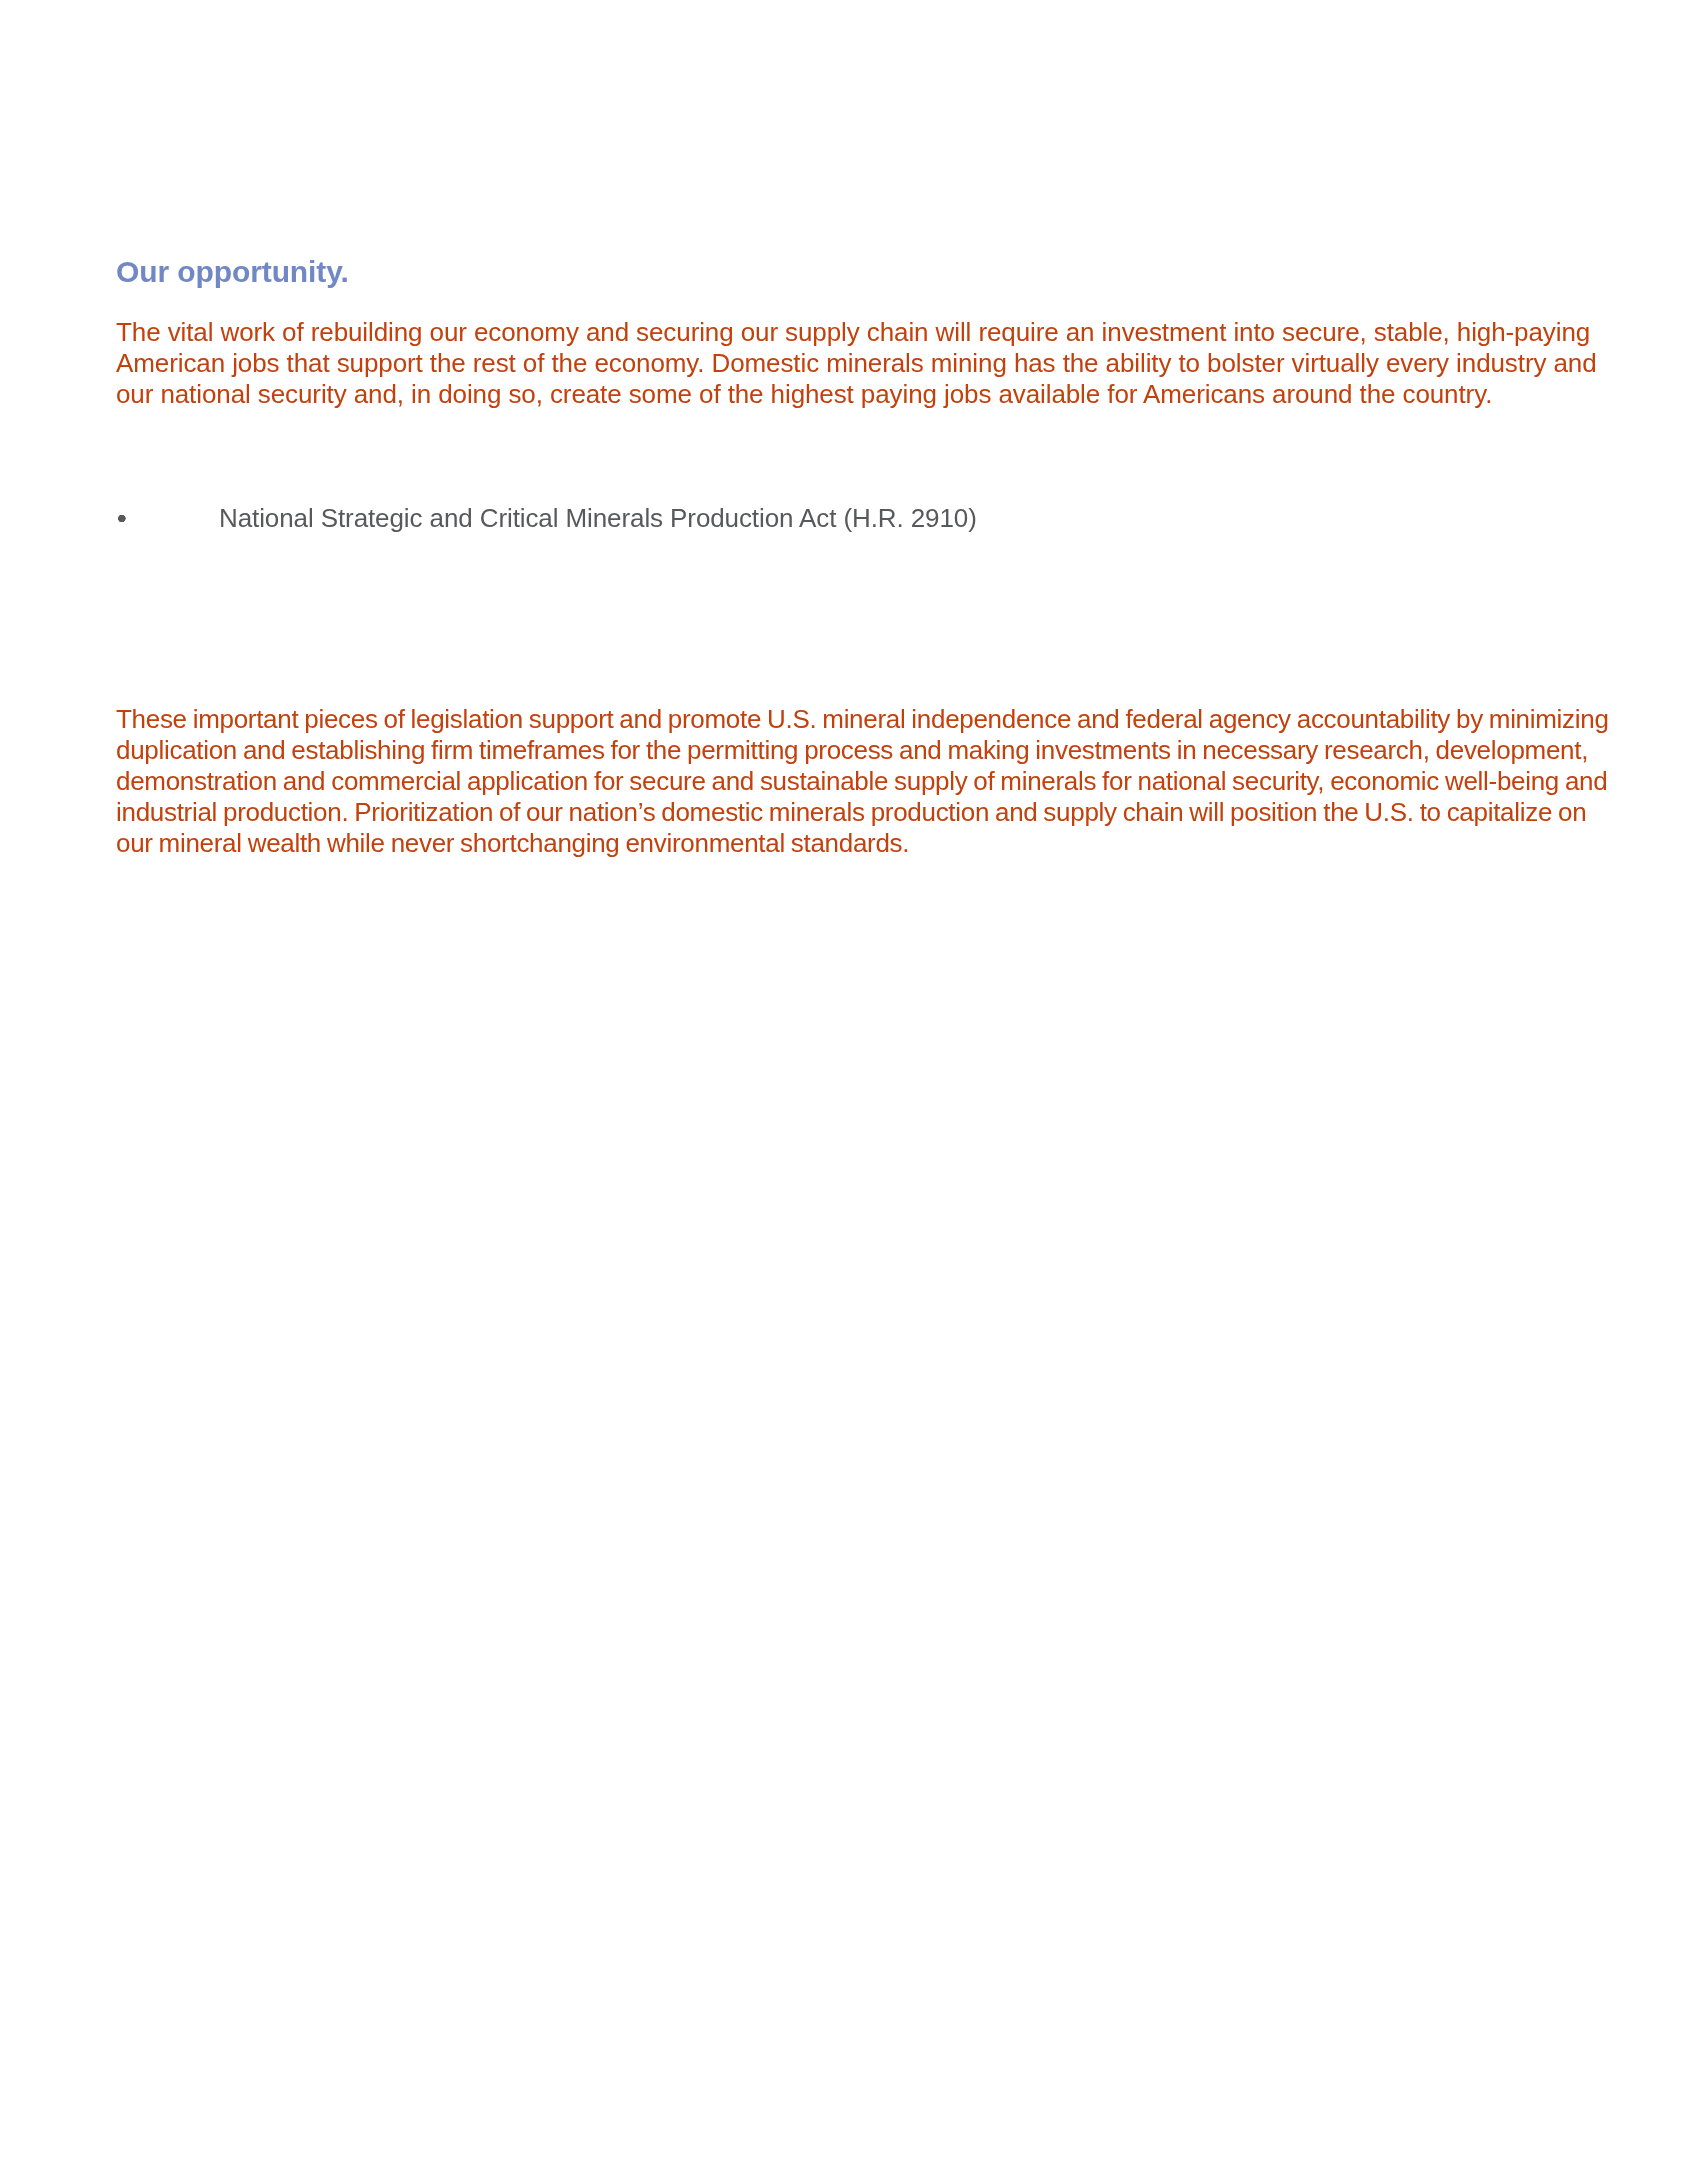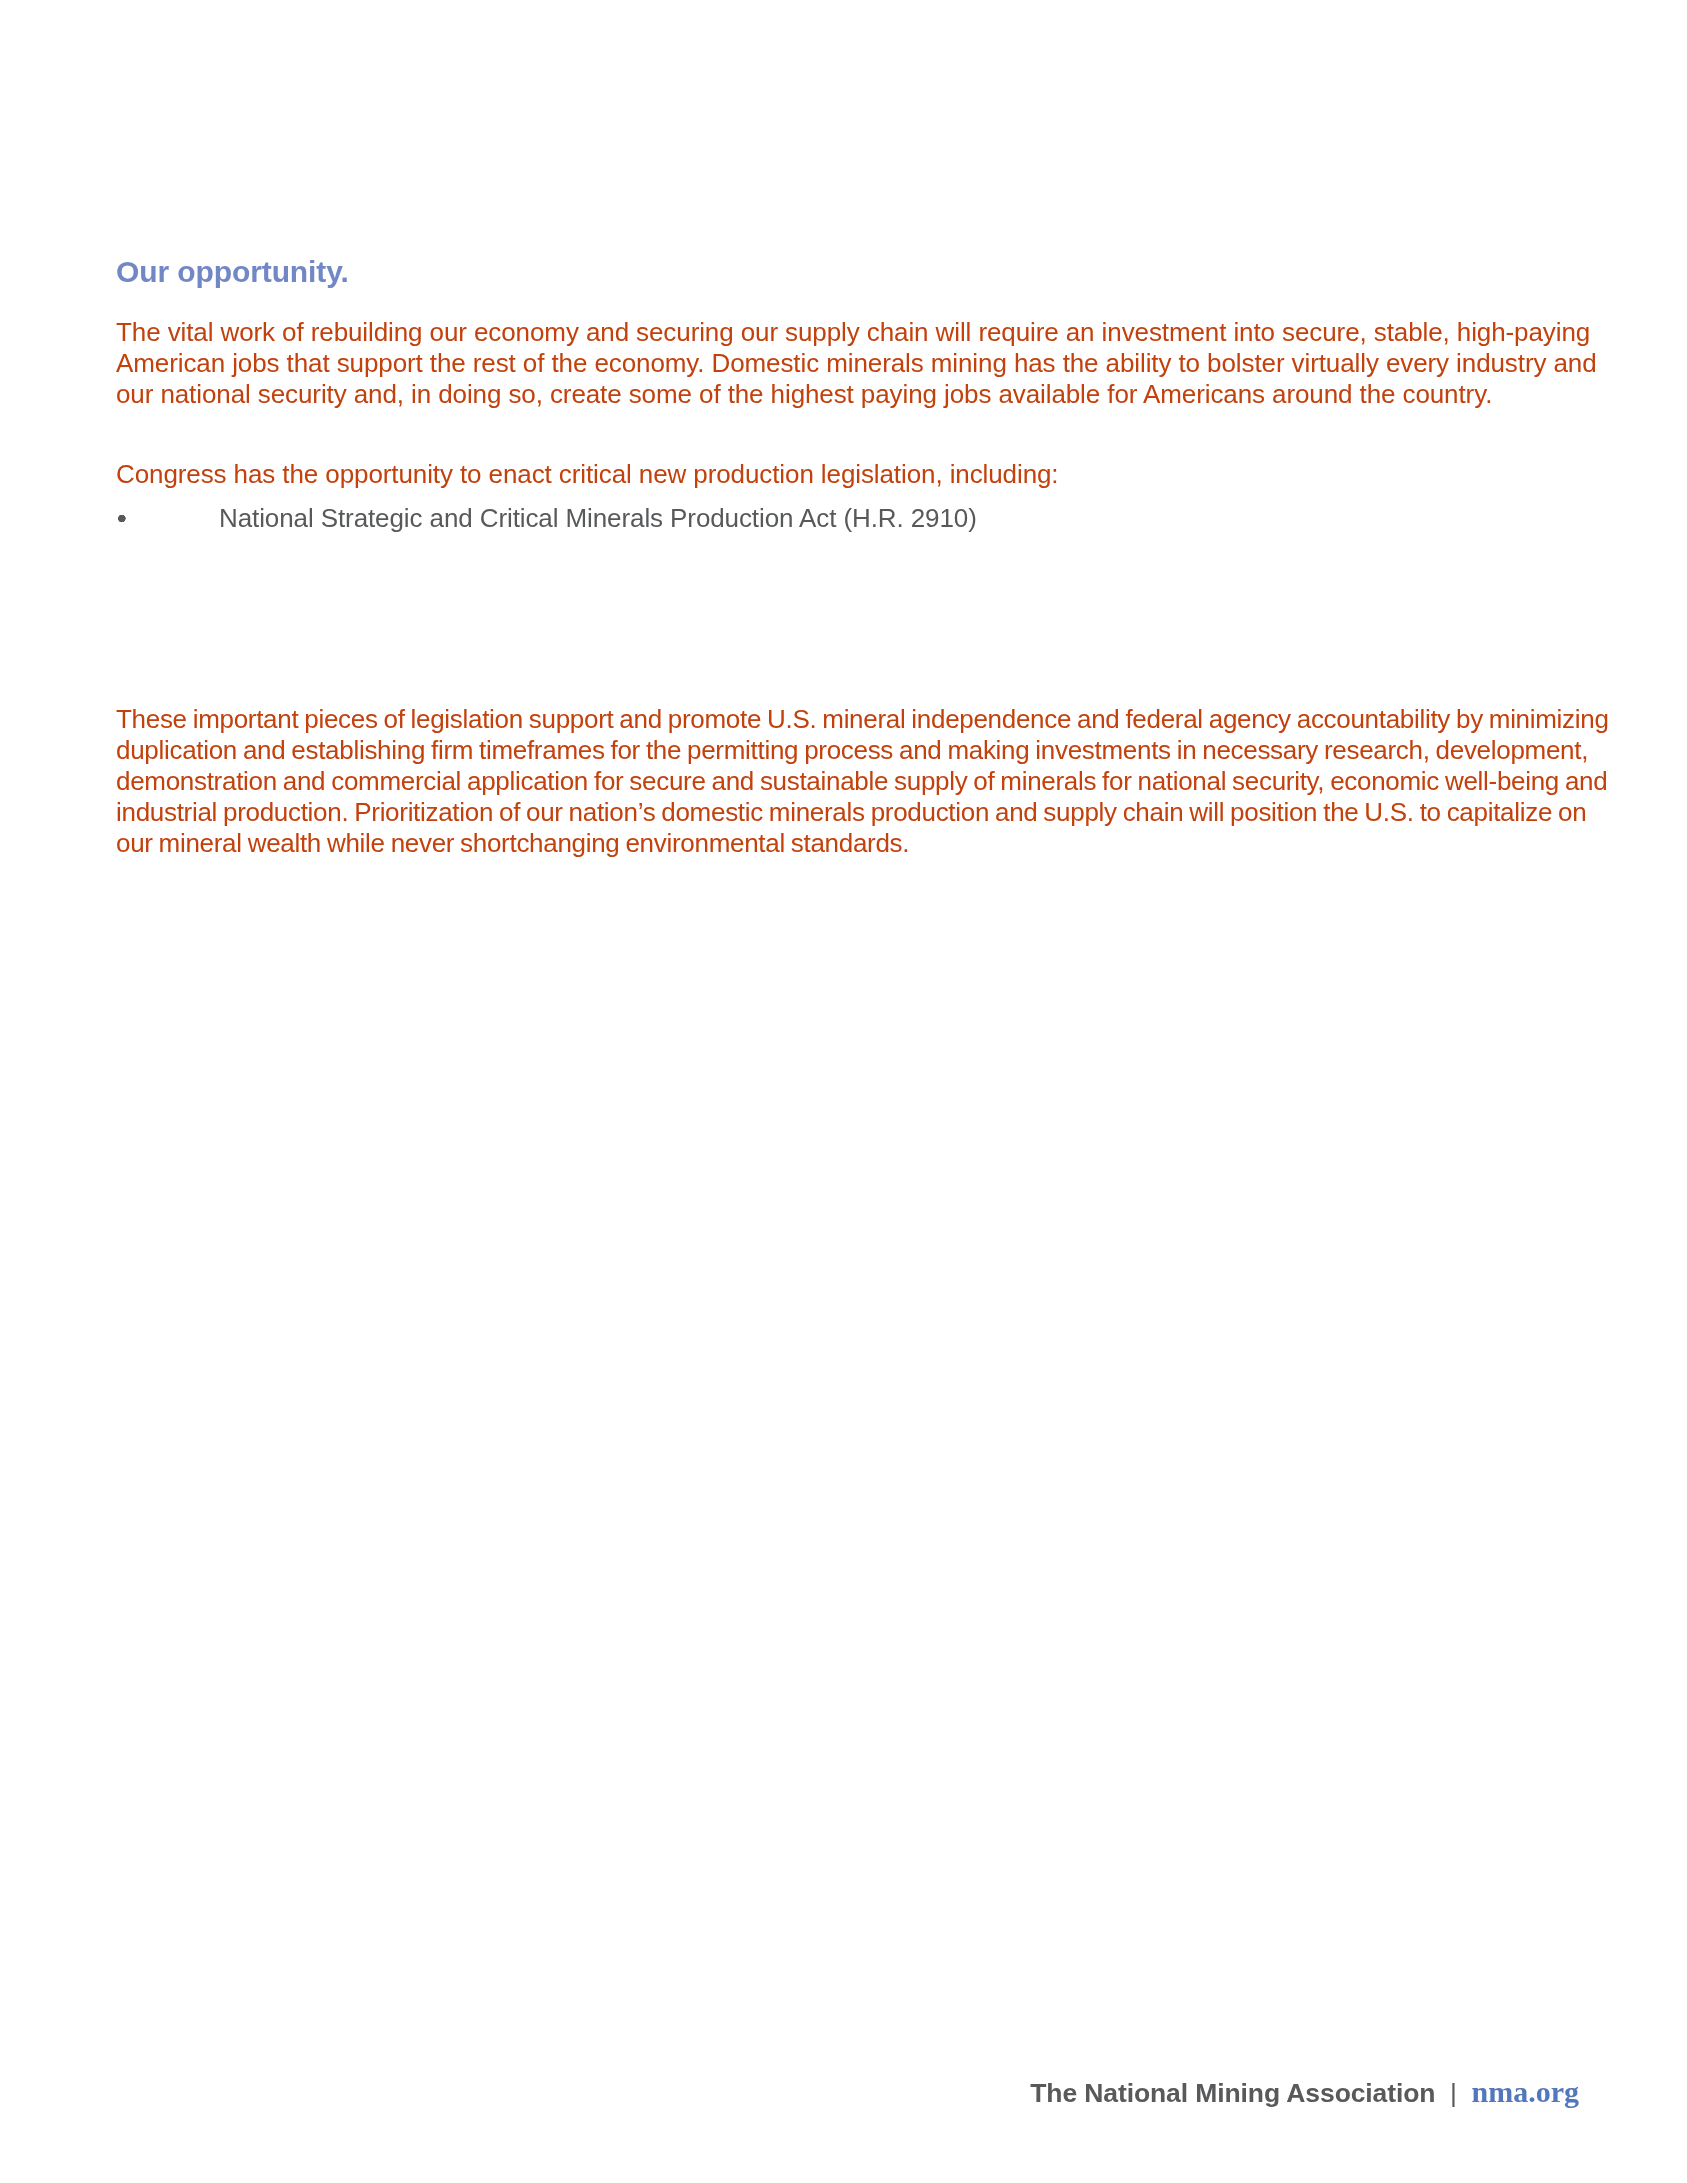--- a/index.html
+++ b/index.html
@@ -95,21 +95,20 @@
 </style>
 </head>
 <body>
 
 <div class="page">
 
   <div class="heading">Our opportunity.</div>
 
   <div class="body-text para-intro">The vital work of rebuilding our economy and securing our supply chain will require an investment into secure, stable, high-paying American jobs that support the rest of the economy. Domestic minerals mining has the ability to bolster virtually every industry and our national security and, in doing so, create some of the highest paying jobs available for Americans around the country.</div>
 
-  <div class="body-text para-congress">Congress has the opportunity to enact critical new production legislation, including:</div>
 
   <div class="legislation-list">
     <div class="li">
       <span class="marker">•</span>
     </div>
     <div class="li">
       <span class="marker">•</span>
     </div>
     <div class="li">
       <span class="marker">•</span>
@@ -118,20 +117,15 @@
       <span class="marker">•</span>
     </div>
     <div class="li">
       <span class="marker">•</span>
       <span>National Strategic and Critical Minerals Production Act (H.R. 2910)</span>
     </div>
   </div>
 
   <div class="body-text para-closing">These important pieces of legislation support and promote U.S. mineral independence and federal agency accountability by minimizing duplication and establishing firm timeframes for the permitting process and making investments in necessary research, development, demonstration and commercial application for secure and sustainable supply of minerals for national security, economic well-being and industrial production. Prioritization of our nation’s domestic minerals production and supply chain will position the U.S. to capitalize on our mineral wealth while never shortchanging environmental standards.</div>
 
-  <div class="footer">
-    <span class="org">The National Mining Association</span>
-    <span class="sep">|</span>
-    <a class="site" href="#">nma.org</a>
-  </div>
 
 </div>
 
 
 </body></html>

